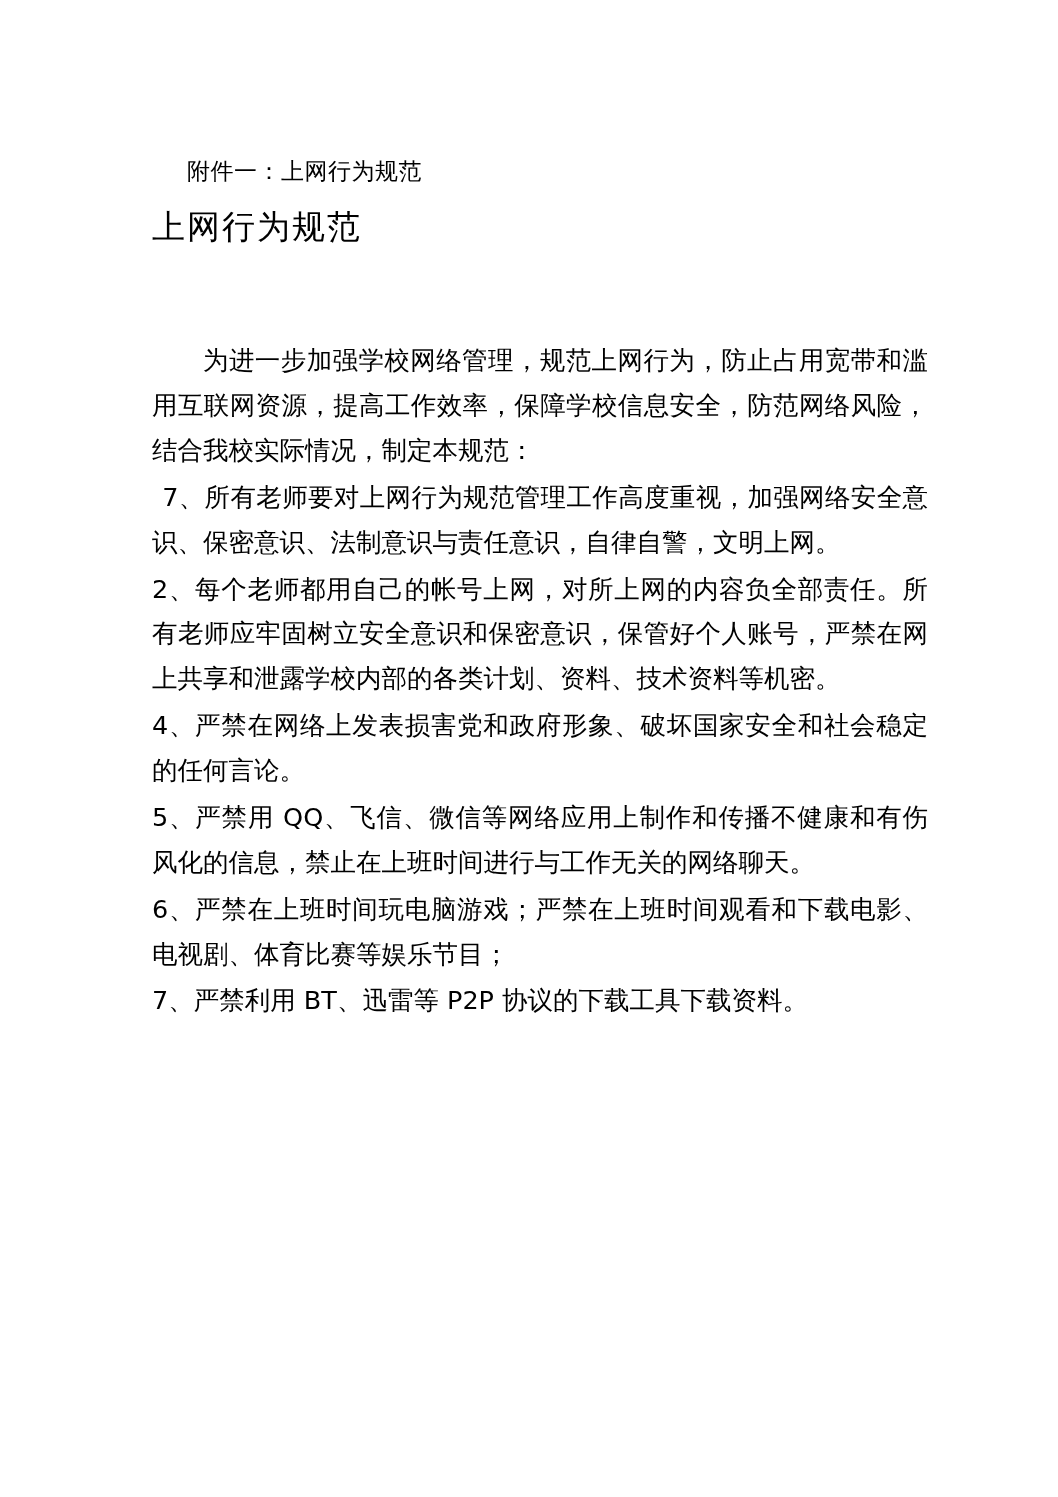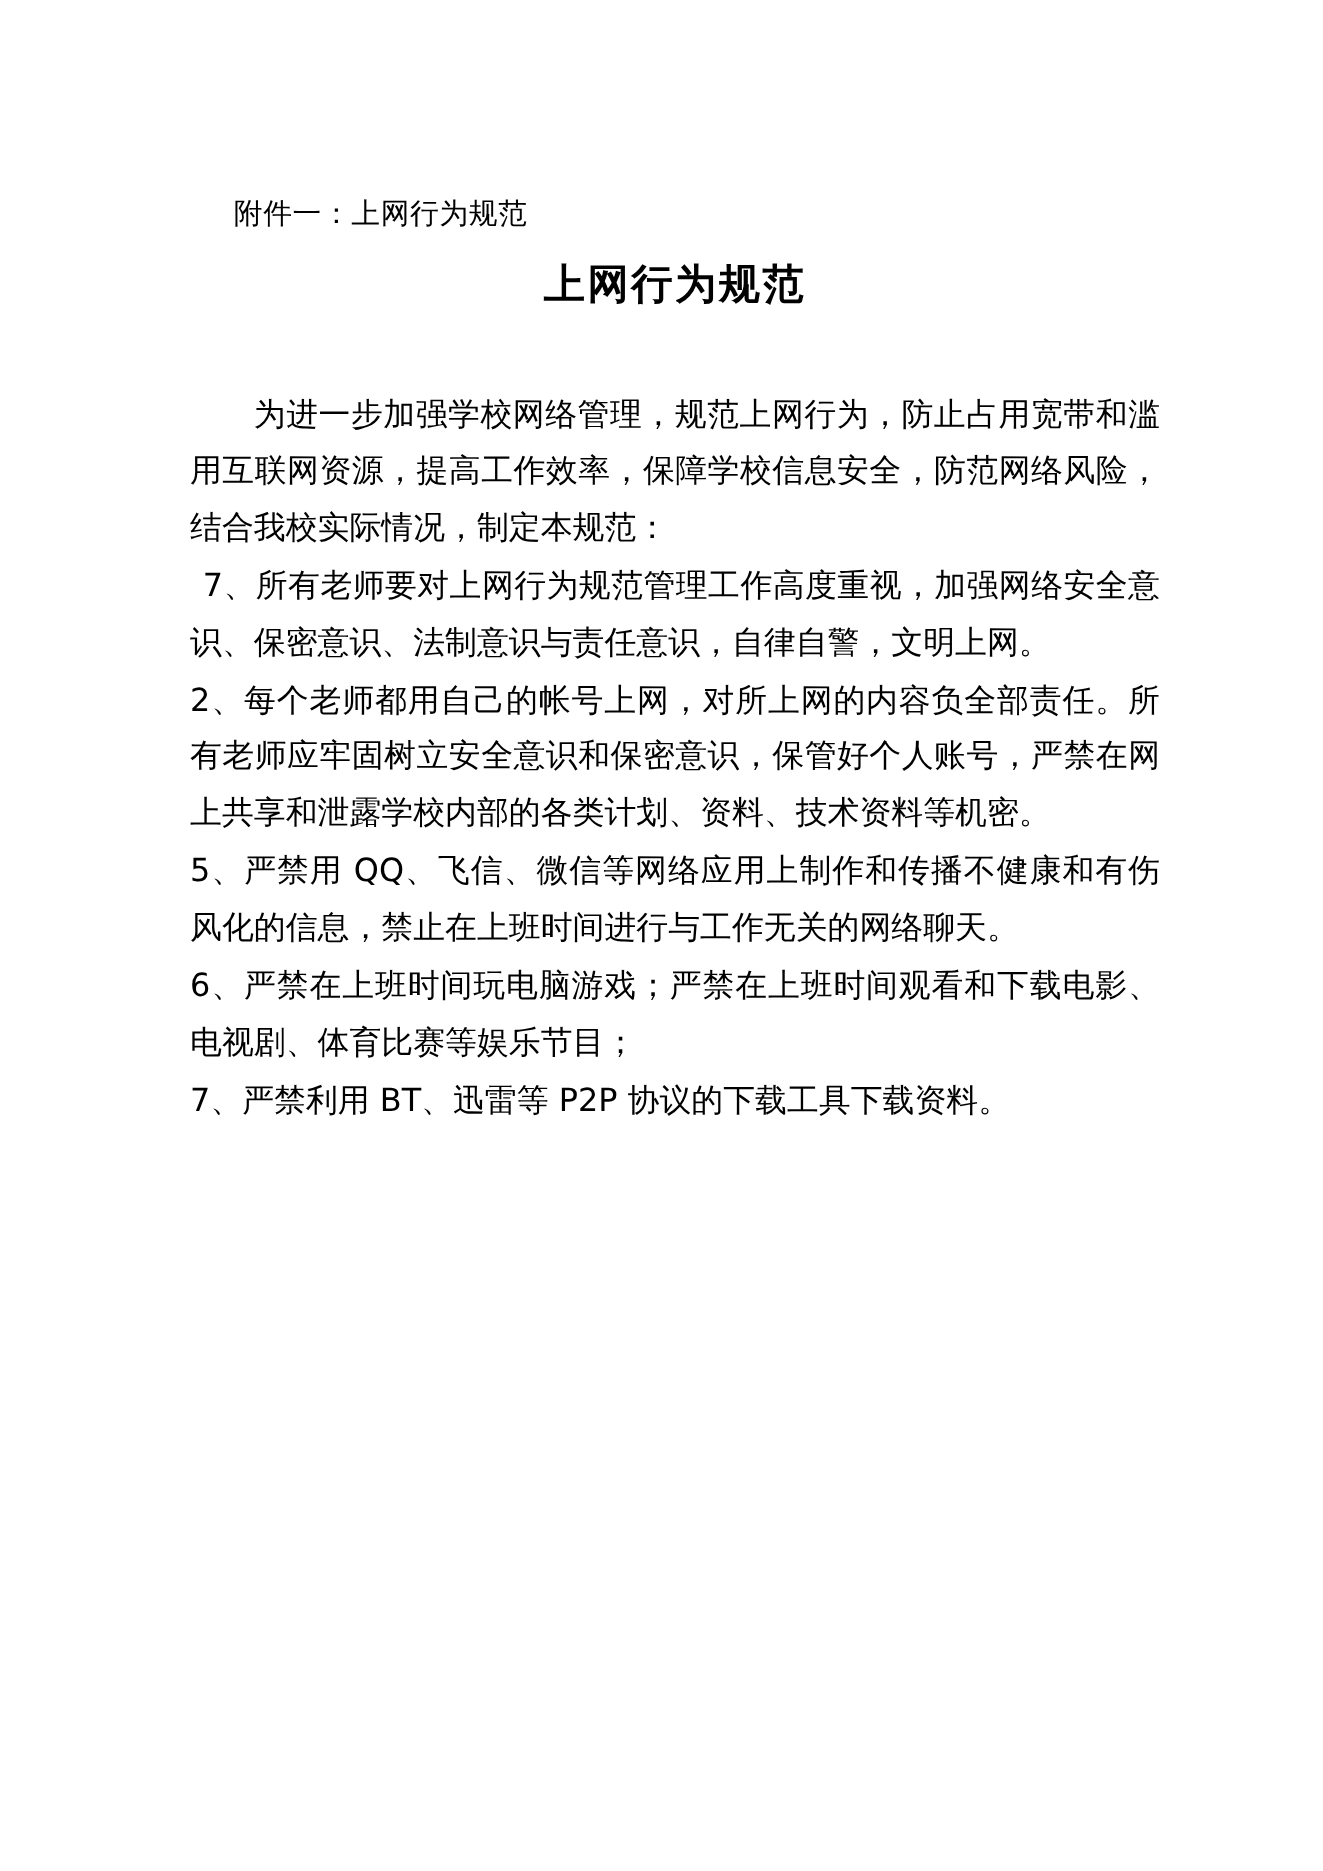--- a/index.html
+++ b/index.html
@@ -22,28 +22,28 @@
     padding: 155px 130px 0 152px;
   }
   .attachment-line {
     font-size: 23px;
     line-height: 1.4;
     letter-spacing: 0.5px;
     margin: 0 0 18px 35px;
     white-space: pre;
   }
   .doc-title {
-    text-align: center;
+    text-align: left;
     font-size: 33px;
-    font-weight: bold;
+    font-weight: normal;
     letter-spacing: 2px;
     margin: 14px 0 0 0;
   }
   .body-block {
-    margin-top: 60px;
+    margin-top: 88px;
   }
   .para {
     font-size: 25.5px;
     line-height: 1.76;
     text-align: justify;
     text-justify: inter-ideograph;
     margin: 0 0 2px 0;
     word-break: break-all;
   }
   .para.indent {
@@ -62,18 +62,19 @@
 <div class="page">
 
   <div class="attachment-line">附件一：上网行为规范</div>
 
   <div class="doc-title">上网行为规范</div>
 
   <div class="body-block">
     <p class="para indent">为进一步加强学校网络管理，规范上网行为，防止占用宽带和滥用互联网资源，提高工作效率，保障学校信息安全，防范网络风险，结合我校实际情况，制定本规范：</p>
     <p class="para item-first">7、所有老师要对上网行为规范管理工作高度重视，加强网络安全意识、保密意识、法制意识与责任意识，自律自警，文明上网。</p>
     <p class="para item">2、每个老师都用自己的帐号上网，对所上网的内容负全部责任。所有老师应牢固树立安全意识和保密意识，保管好个人账号，严禁在网上共享和泄露学校内部的各类计划、资料、技术资料等机密。</p>
+    <p class="para item">4、严禁在网络上发表损害党和政府形象、破坏国家安全和社会稳定的任何言论。</p>
     <p class="para item">5、严禁用 QQ、飞信、微信等网络应用上制作和传播不健康和有伤风化的信息，禁止在上班时间进行与工作无关的网络聊天。</p>
     <p class="para item">6、严禁在上班时间玩电脑游戏；严禁在上班时间观看和下载电影、电视剧、体育比赛等娱乐节目；</p>
     <p class="para item">7、严禁利用 BT、迅雷等 P2P 协议的下载工具下载资料。</p>
   </div>
 
 </div>
 
 </body></html>

